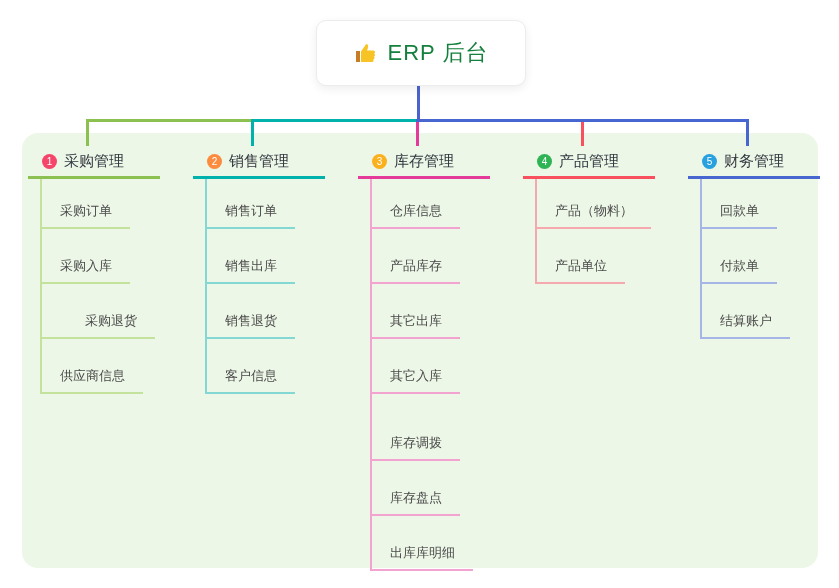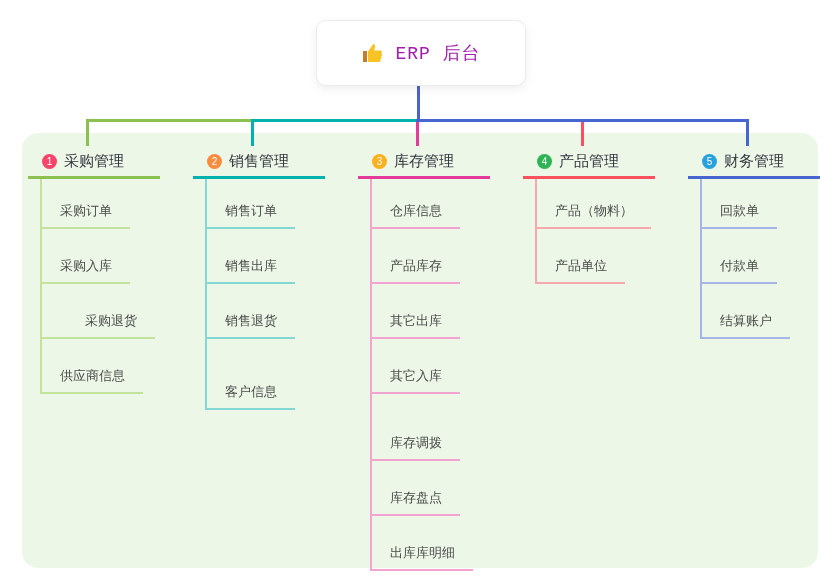--- a/index.html
+++ b/index.html
@@ -13,21 +13,21 @@
     border-radius:16px;
   }
   .line{position:absolute;}
   .root{
     position:absolute;left:316px;top:20px;width:208px;height:64px;
     background:#fff;border:1px solid #ececec;border-radius:10px;
     box-shadow:0 3px 10px rgba(0,0,0,0.07);
     display:flex;align-items:center;justify-content:center;gap:10px;
     z-index:5;cursor:pointer;
   }
-  .root-label{font-size:18px;color:#a21caf;letter-spacing:1px;font-family:Liberation Mono, monospace;}
+  .root-label{font-size:22px;color:#15803d;letter-spacing:1px;}
   .bh{
     position:absolute;height:30px;width:118px;
     border-bottom:3px solid #000;
     display:flex;align-items:center;gap:7px;
     padding-left:14px;box-sizing:content-box;cursor:pointer;
   }
   .badge{
     width:15px;height:15px;border-radius:50%;flex:0 0 auto;
     color:#fff;font-size:10px;line-height:15px;text-align:center;
   }
@@ -90,21 +90,21 @@
       <div class="bl" style="left: 205px; top: 179px; border-left-color: rgb(132, 216, 211);">
         <div class="bi" style="border-bottom-color: rgb(132, 216, 211);">
           <span>销售订单</span>
         </div>
         <div class="bi" style="border-bottom-color: rgb(132, 216, 211);">
           <span>销售出库</span>
         </div>
         <div class="bi" style="border-bottom-color: rgb(132, 216, 211);">
           <span>销售退货</span>
         </div>
-        <div class="bi" style="border-bottom-color: rgb(132, 216, 211); margin-top: 16px;">
+        <div class="bi" style="border-bottom-color: rgb(132, 216, 211);">
           <span>客户信息</span>
         </div>
       </div>
       <div class="bh" style="left: 358px; top: 146px; border-bottom-color: rgb(228, 58, 154);">
         <span class="badge" style="background: rgb(251, 176, 29);">3</span>
         <span class="bh-label">库存管理</span>
       </div>
       <div class="bl" style="left: 370px; top: 179px; border-left-color: rgb(242, 163, 207);">
         <div class="bi" style="border-bottom-color: rgb(242, 163, 207);">
           <span>仓库信息</span>

